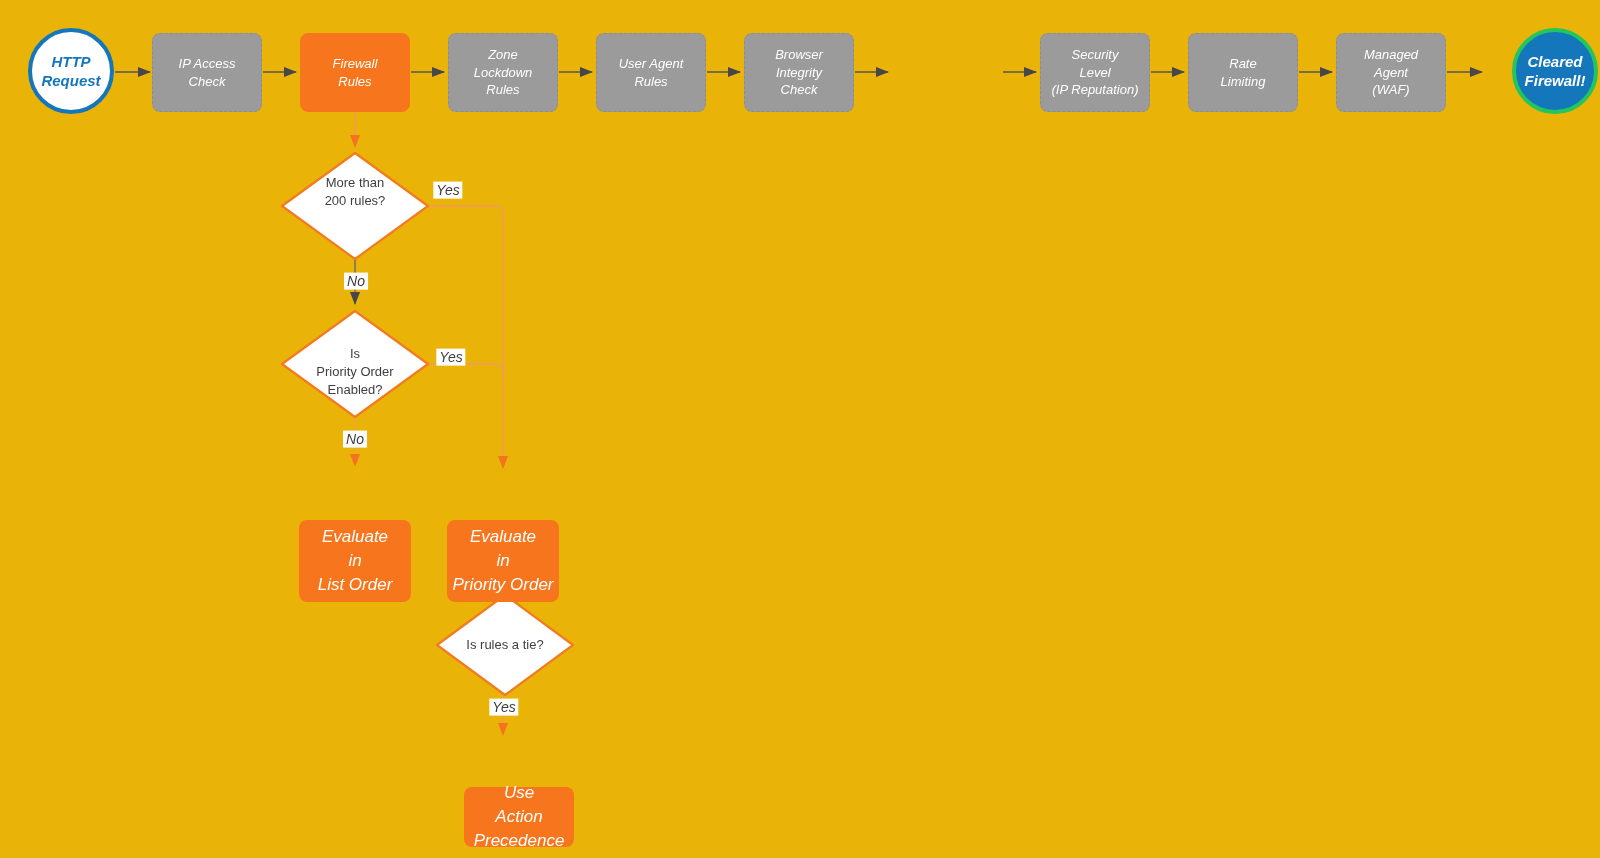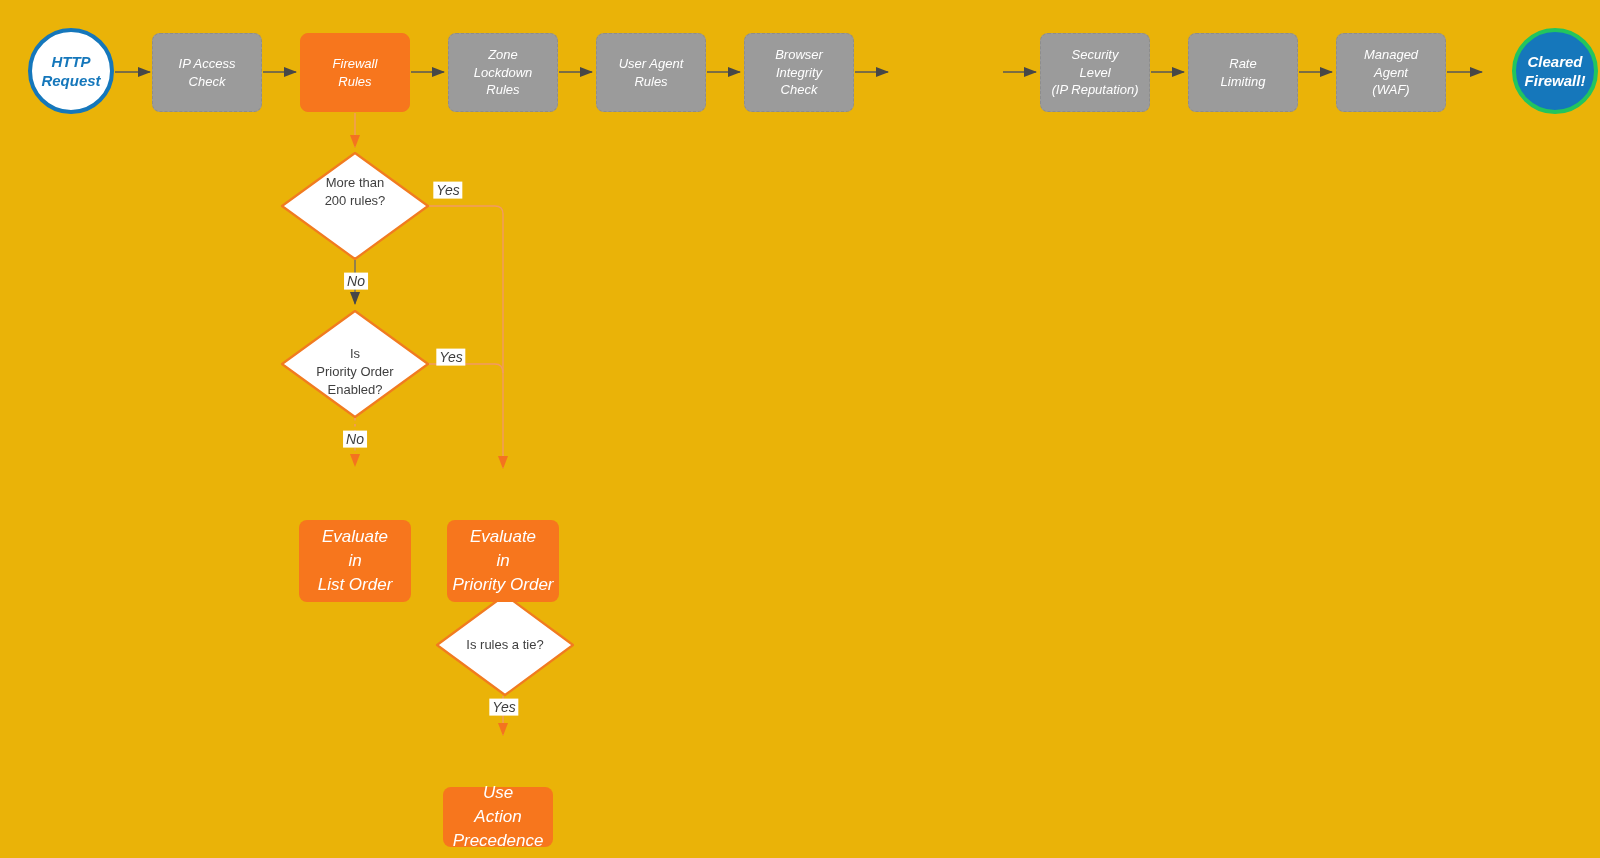--- a/index.html
+++ b/index.html
@@ -155,19 +155,19 @@
   <div class="node action" style="left:299px; top:476px">
     <span class="lbl">Evaluate
 in
 List Order</span>
   </div>
   <div class="node action" style="left:447px; top:476px">
     <span class="lbl">Evaluate
 in
 Priority Order</span>
   </div>
-  <div class="node action" style="left:443px; top:743px; height:60px; width:110px">
+  <div class="node action" style="left:464px; top:743px; height:60px; width:110px">
     <span class="lbl">Use
 Action
 Precedence</span>
   </div>
 
 </div>
 
 </body></html>

